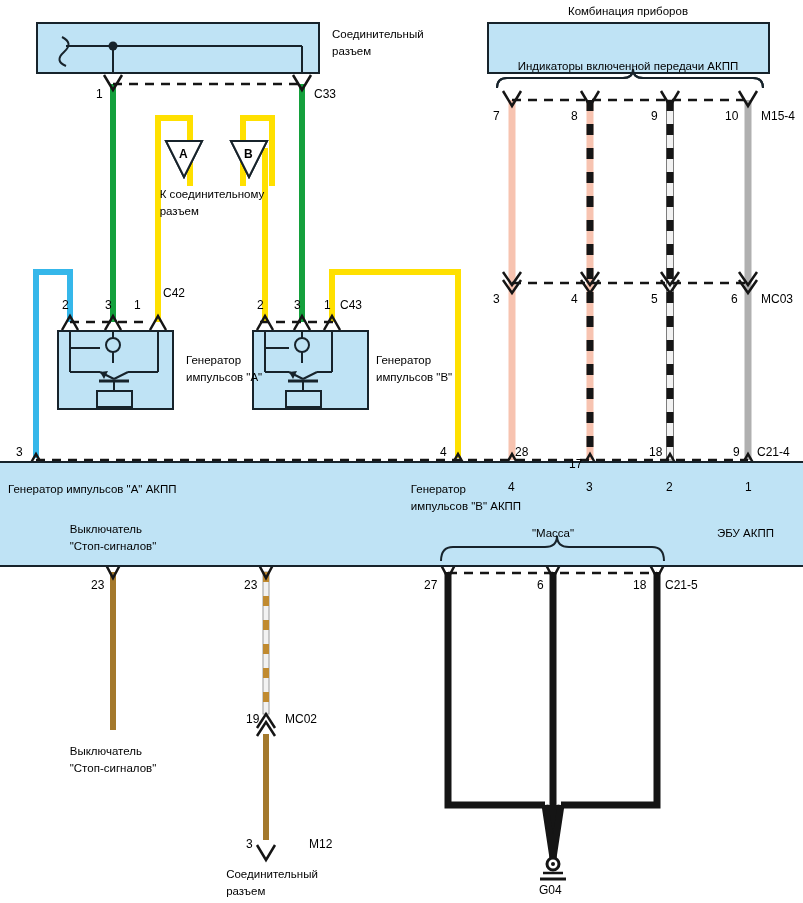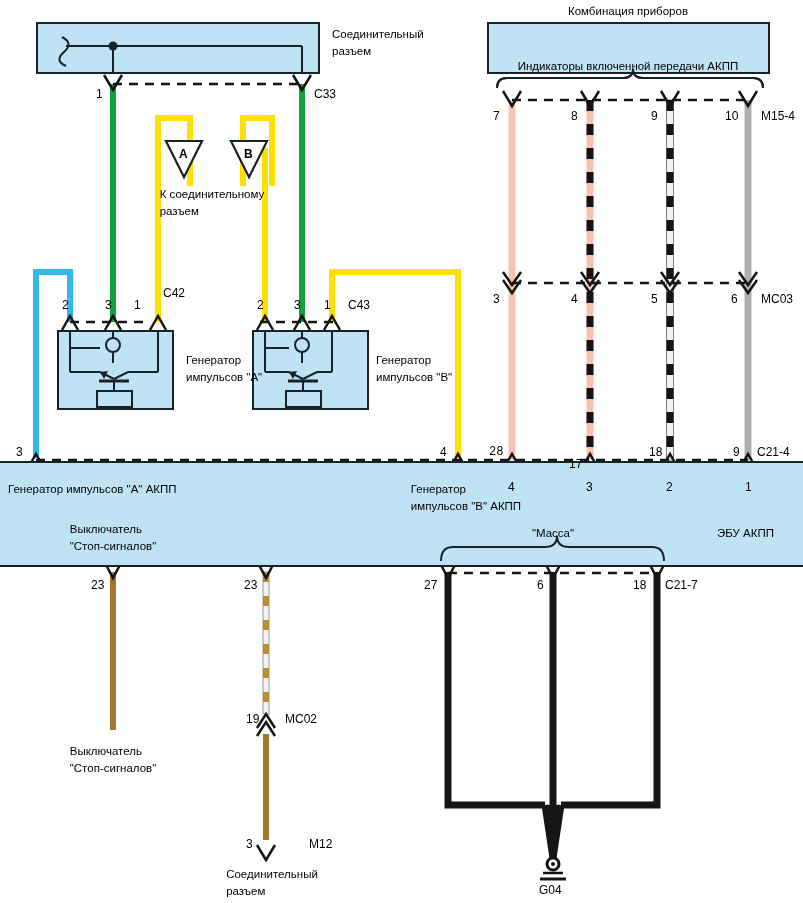--- a/index.html
+++ b/index.html
@@ -231,36 +231,36 @@
 разъем</div>
 
   <div class="num" style="left:62px;top:299px;">2</div>
   <div class="num" style="left:105px;top:299px;">3</div>
   <div class="num" style="left:134px;top:299px;">1</div>
   <div class="num" style="left:163px;top:287px;">C42</div>
 
   <div class="num" style="left:257px;top:299px;">2</div>
   <div class="num" style="left:294px;top:299px;">3</div>
   <div class="num" style="left:324px;top:299px;">1</div>
-  <div class="num" style="left:348px;top:299px;text-align:center;">C43</div>
+  <div class="num" style="left:340px;top:299px;text-align:center;">C43</div>
 
   <div class="lbl" style="left:186px;top:352px;text-align:left;">Генератор
 импульсов "A"</div>
   <div class="lbl" style="left:376px;top:352px;text-align:left;">Генератор
 импульсов "B"</div>
 
   <div class="num" style="left:493px;top:293px;">3</div>
   <div class="num" style="left:571px;top:293px;">4</div>
   <div class="num" style="left:651px;top:293px;">5</div>
   <div class="num" style="left:731px;top:293px;">6</div>
   <div class="num" style="left:761px;top:293px;">MC03</div>
 
   <div class="num" style="left:16px;top:446px;">3</div>
   <div class="num" style="left:440px;top:446px;">4</div>
-  <div class="num" style="left:489px;top:446px;font-family:Liberation Mono, monospace;">28</div>
+  <div class="num" style="left:515px;top:446px;">28</div>
   <div class="num" style="left:569px;top:446px;margin-top:12px;">17</div>
   <div class="num" style="left:649px;top:446px;">18</div>
   <div class="num" style="left:733px;top:446px;">9</div>
   <div class="num" style="left:757px;top:446px;">C21-4</div>
 
   <div class="lbl" style="left:8px;top:481px;text-align:left;">Генератор импульсов "A" АКПП</div>
   <div class="lbl c" style="left:466px;top:481px;">Генератор
 импульсов "B" АКПП</div>
 
   <div class="num" style="left:508px;top:481px;">4</div>
@@ -271,21 +271,21 @@
   <div class="lbl c" style="left:113px;top:521px;">Выключатель
 "Стоп-сигналов"</div>
   <div class="lbl c" style="left:553px;top:525px;">"Масса"</div>
   <div class="lbl" style="left:717px;top:525px;text-align:right;">ЭБУ АКПП</div>
 
   <div class="num" style="left:91px;top:579px;">23</div>
   <div class="num" style="left:244px;top:579px;">23</div>
   <div class="num" style="left:424px;top:579px;">27</div>
   <div class="num" style="left:537px;top:579px;">6</div>
   <div class="num" style="left:633px;top:579px;">18</div>
-  <div class="num" style="left:665px;top:579px;">C21-7</div>
+  <div class="num" style="left:665px;top:579px;">C21-5</div>
 
   <div class="lbl c" style="left:113px;top:743px;">Выключатель
 "Стоп-сигналов"</div>
 
   <div class="num" style="left:246px;top:713px;">19</div>
   <div class="num" style="left:285px;top:713px;">MC02</div>
 
   <div class="num" style="left:246px;top:838px;">3</div>
   <div class="num" style="left:285px;top:838px;margin-left:24px;">M12</div>
   <div class="lbl c" style="left:272px;top:866px;">Соединительный

